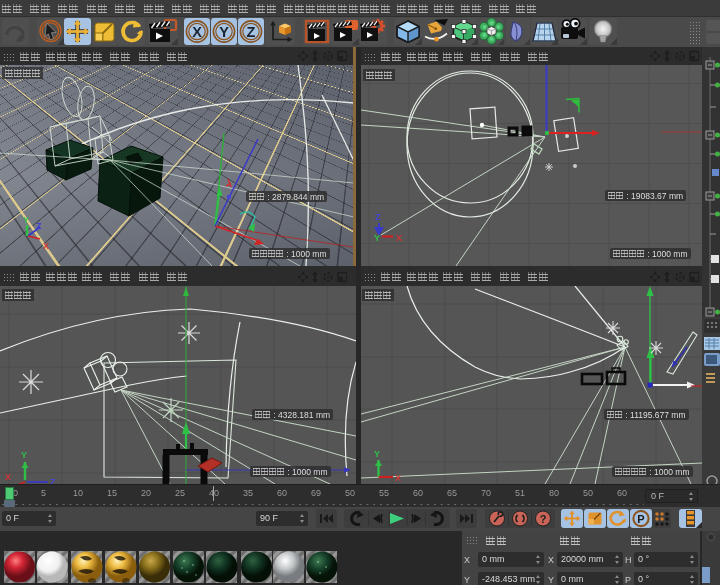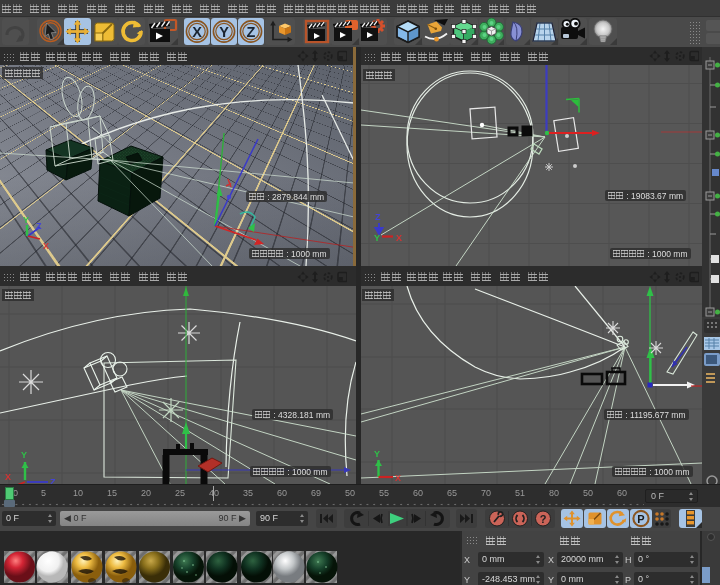--- a/index.html
+++ b/index.html
@@ -926,24 +926,20 @@
 <span class="num" style="left:617px">60</span>
 <div class="abs" style="left:213px;top:1px;width:1px;height:15px;background:#a8a8a8"></div>
 <div class="abs" style="left:0;top:17px;width:644px;height:5px;background:radial-gradient(circle at 3px 2.5px,#696969 0.8px,transparent 1.1px);background-size:6.75px 5px"></div>
 <div class="abs" style="left:5px;top:2px;width:9px;height:13px;background:#4fca74;border:1px solid #2a7a44"></div>
 <div class="abs" style="left:4px;top:15px;width:11px;height:7px;background:#5a6a7a;border-radius:1px"></div>
 <div class="abs" style="left:645px;top:4px;width:53px;height:14px;background:#2a2a2a;border:1px solid #1f1f1f;border-radius:2px;color:#bbb;font-size:9px;line-height:12px;padding-left:5px">0 F<span class="spin" style="top:1px"></span></div>
 </div>
 
 <div class="abs" id="transport">
 <div class="field" style="left:2px;top:4px;width:54px">0 F<span class="spin"></span></div>
-<div class="abs" style="left:60px;top:4px;width:190px;height:15px;background:linear-gradient(#9a9a9a,#848484);border-radius:2px;color:#333;font-size:9px;line-height:15px">
- <span style="position:absolute;left:4px">◀&nbsp;0 F</span>
-        <span style="position:absolute;right:4px">90 F&nbsp;▶</span>
-      </div>
 <div class="field" style="left:256px;top:4px;width:52px">90 F<span class="spin"></span></div>
 <div class="pbtn" style="left:316px;width:21px"><svg width="21" height="19">
           <g fill="#1a1a1a">
             <rect x="4" y="5" width="2" height="9"></rect>
             <path d="M12 5 L7 9.5 L12 14 Z"></path>
             <path d="M17 5 L12 9.5 L17 14 Z"></path>
           </g>
         </svg></div>
 <div class="pbtn" style="left:344px;width:106px;background:#3d3d3d"></div>
 <svg class="abs" style="left:344px;top:2px" width="106" height="19">

